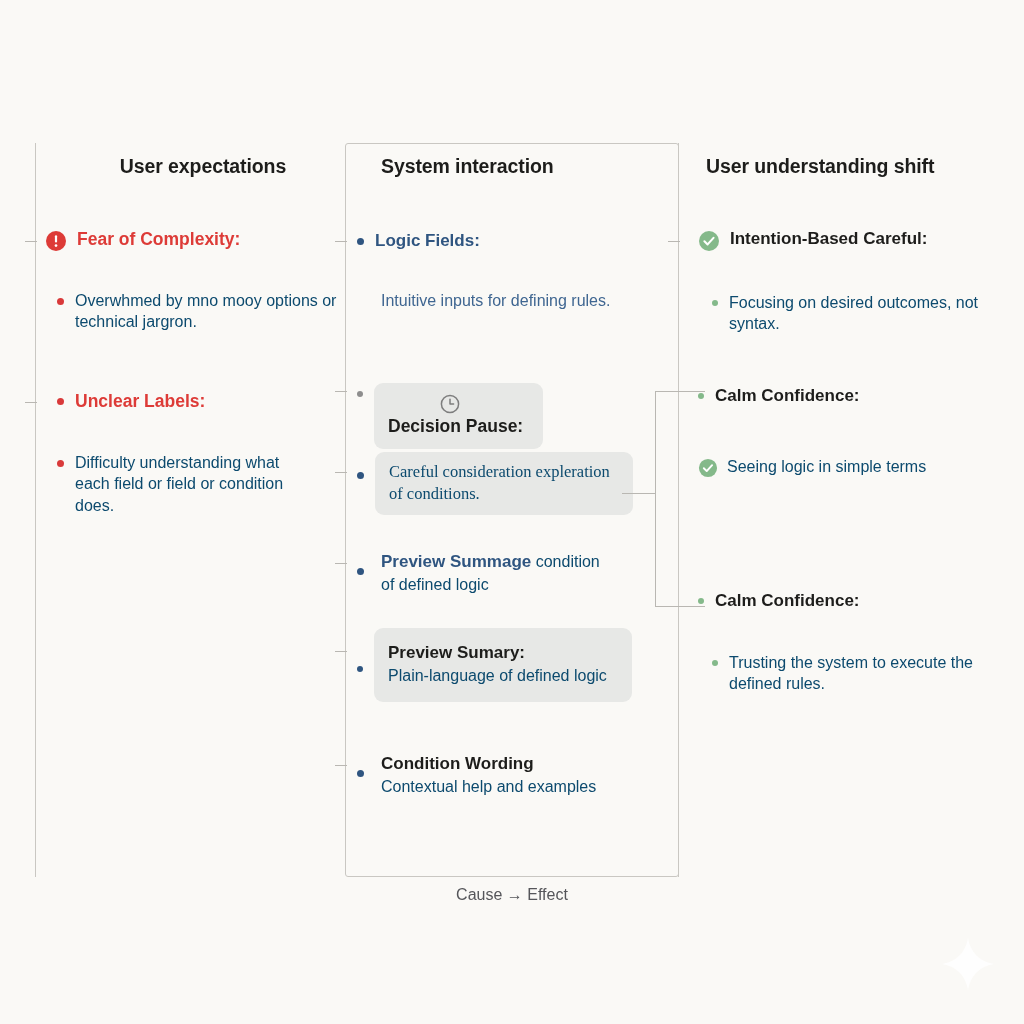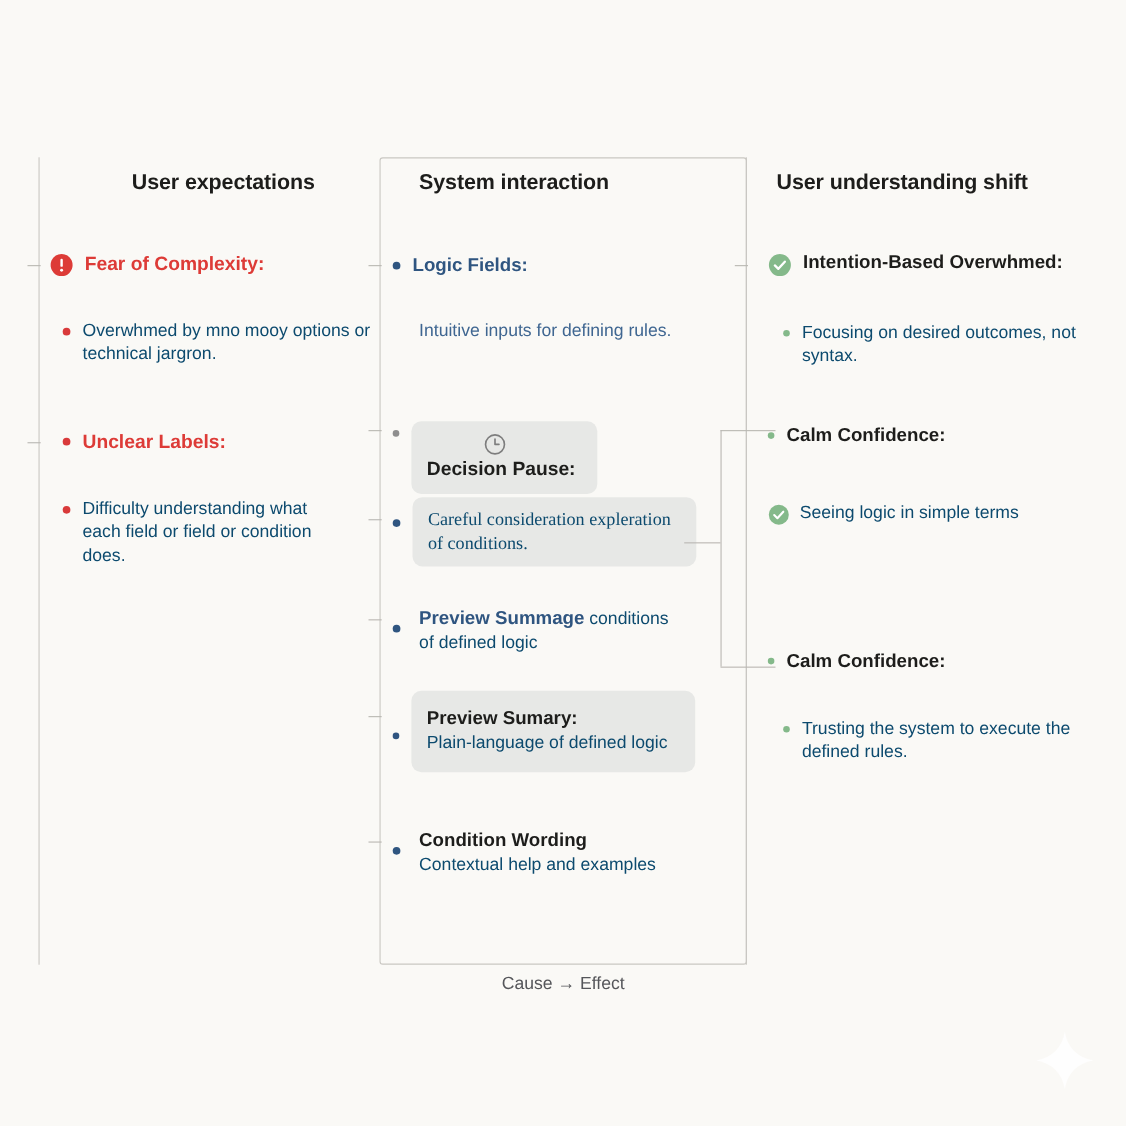--- a/index.html
+++ b/index.html
@@ -229,21 +229,21 @@
   <div class="node" style="left:357px; top:452px; width:300px;">
     <span class="bullet b-blue" style="margin-top:20px;"></span>
     <span class="chip" style="width:230px;font-family:Liberation Serif, serif;">
       <span class="txt body" style="font-size:16.5px;">Careful consideration expleration of conditions.</span>
     </span>
   </div>
 
   <div class="node" style="left:357px; top:551px; width:310px; display:block;">
     <span class="bullet b-blue" style="position:absolute; left:0; top:9px;"></span>
     <span style="display:block; padding-left:24px;">
-      <span class="txt hd-blue">Preview Summage</span><span class="txt body"> conditions</span>
+      <span class="txt hd-blue">Preview Summage</span><span class="txt body"> condition</span>
       <span class="txt body" style="display:block;">of defined logic</span>
     </span>
   </div>
 
   <div class="node" style="left:357px; top:628px; width:300px;">
     <span class="bullet sm b-blue" style="margin-top:38px;"></span>
     <span class="chip" style="width:230px; padding:14px 14px 16px 14px;">
       <span class="txt hd" style="display:block; font-size:17px;">Preview Sumary:</span>
       <span class="txt body" style="display:block;">Plain-language of defined logic</span>
     </span>
@@ -264,21 +264,21 @@
 
   <div class="conn conn-h" style="left:668px; top:241px; width:12px;"></div>
 
   <div class="node" style="left:698px; top:228px; width:330px;">
     <span class="ricon" style="margin-top:2px;">
       <svg width="22" height="22" viewBox="0 0 22 22">
         <circle cx="11" cy="11" r="10" fill="#84b98a"></circle>
         <path d="M6.4 11.3 L9.6 14.4 L15.5 7.9" fill="none" stroke="#ffffff" stroke-width="2.1" stroke-linecap="round" stroke-linejoin="round"></path>
       </svg>
     </span>
-    <span class="txt hd">Intention-Based Overwhmed:</span>
+    <span class="txt hd">Intention-Based Careful:</span>
   </div>
 
   <div class="node" style="left:712px; top:292px; width:300px;">
     <span class="bullet sm b-green"></span>
     <span class="txt body">Focusing on desired outcomes, not syntax.</span>
   </div>
 
   <div class="node" style="left:698px; top:385px; width:300px;">
     <span class="bullet sm b-green"></span>
     <span class="txt hd">Calm Confidence:</span>

